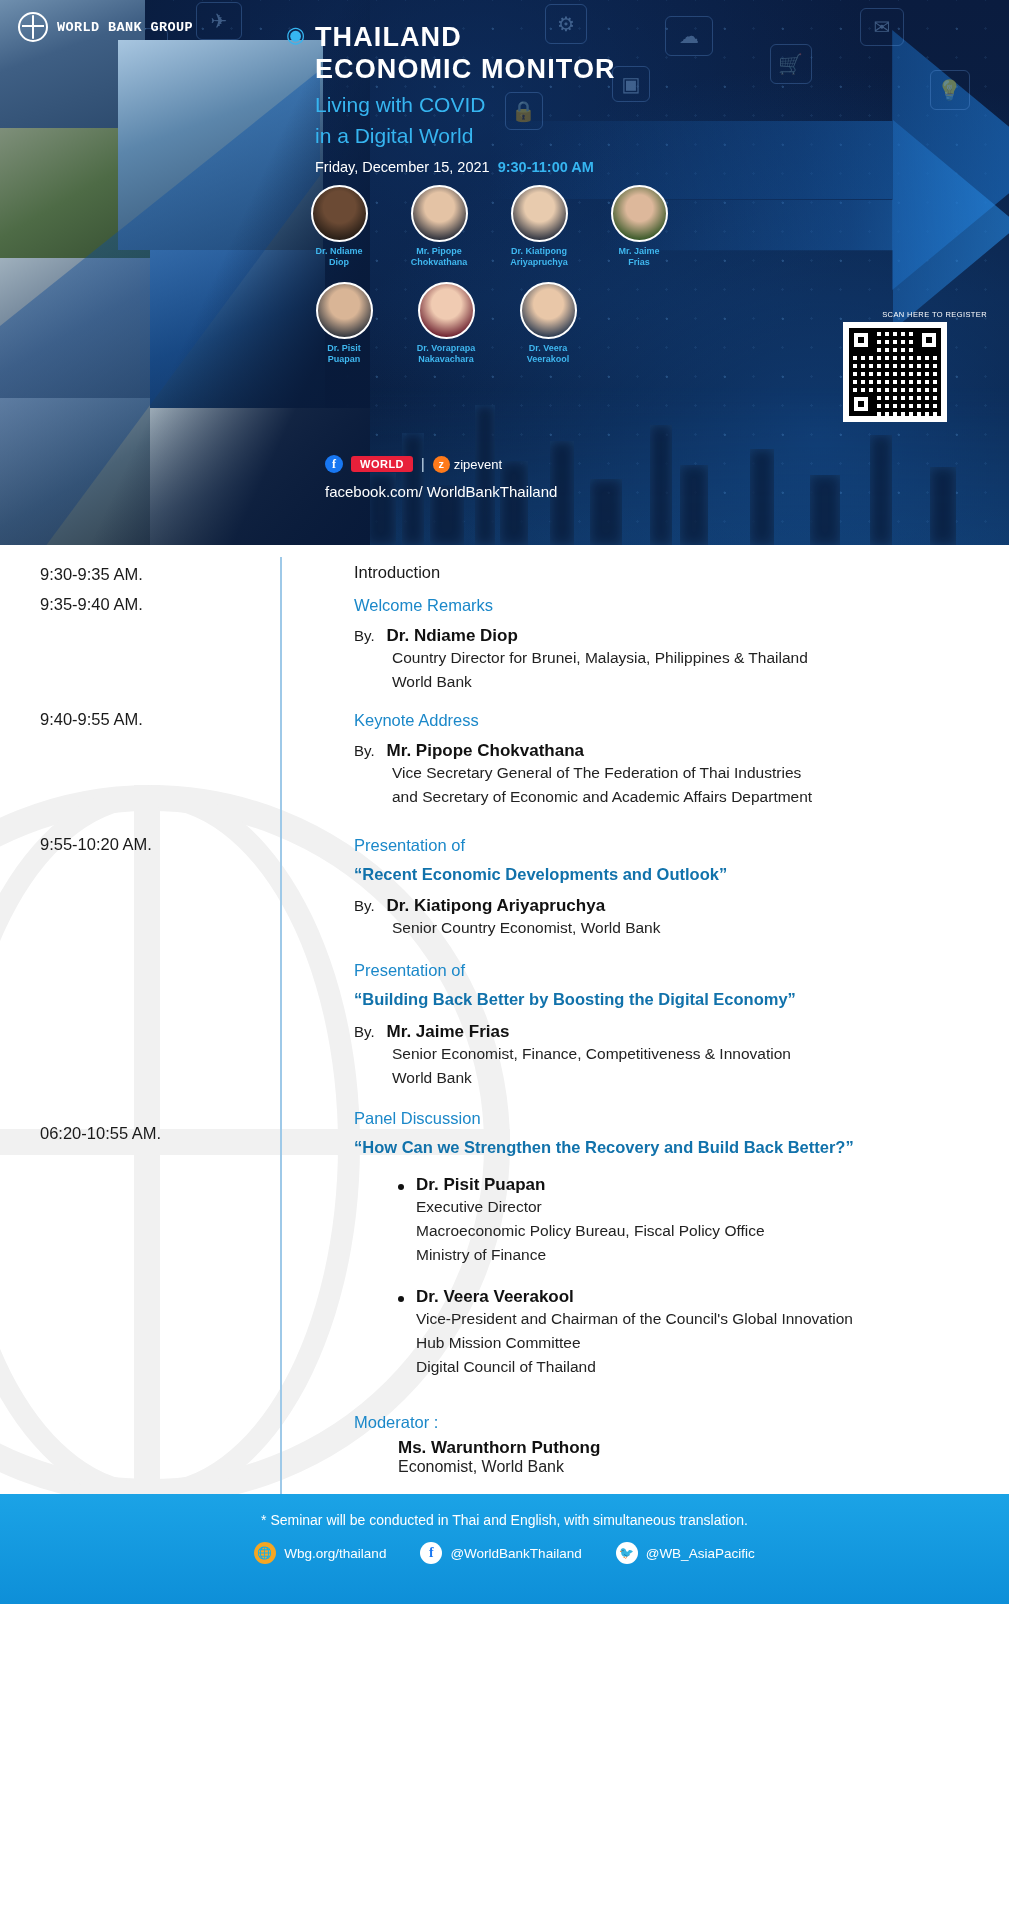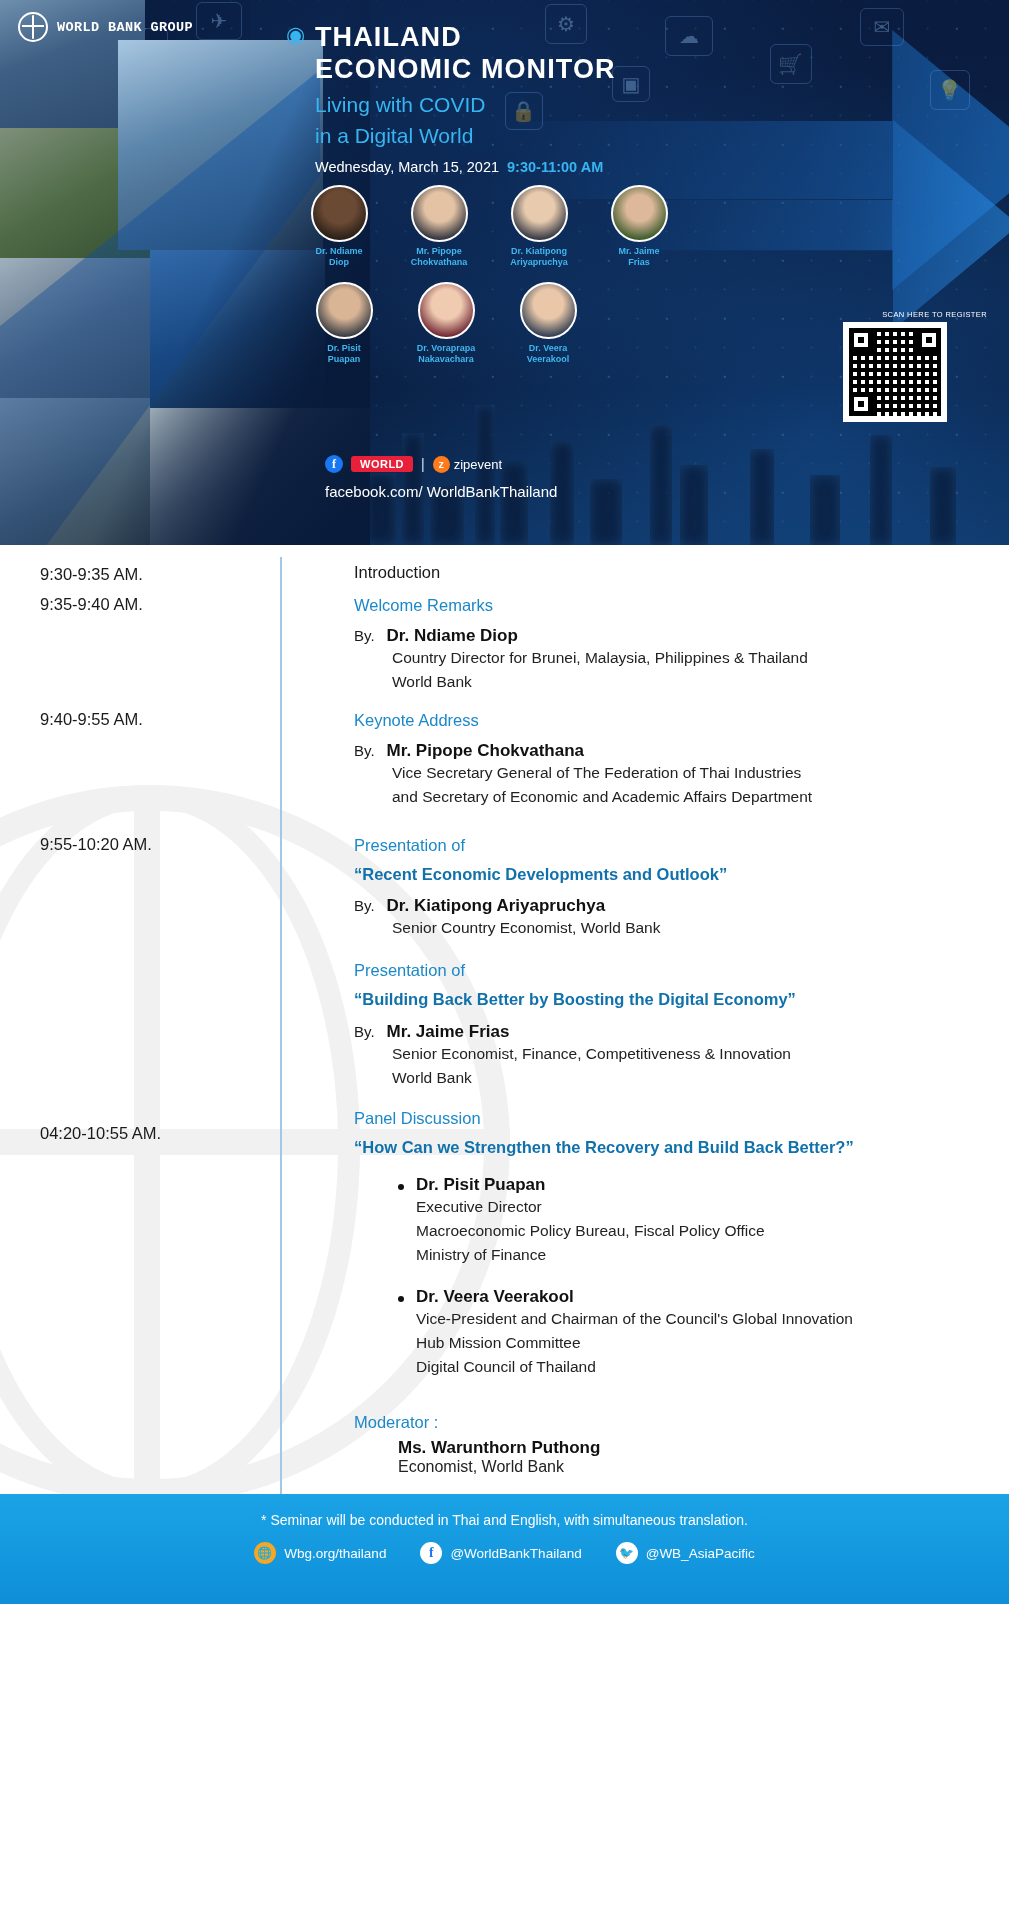--- a/index.html
+++ b/index.html
@@ -293,21 +293,21 @@
     </div>
 
     <div class="pin-icon">◉</div>
 
     <div class="title-block">
       <div class="title-main">THAILAND</div>
       <div class="title-main">ECONOMIC MONITOR</div>
       <div class="title-sub">Living with COVID</div>
       <div class="title-sub">in a Digital World</div>
       <div class="title-date">
-        <span>Wednesday, March 15, 2021</span><span class="time">9:30-11:00 AM</span>
+        <span>Friday, December 15, 2021</span><span class="time">9:30-11:00 AM</span>
       </div>
     </div>
 
     <div class="speakers">
       <div class="srow">
         <div class="spk">
           <div class="face f1"></div>
           <div class="nm" style="white-space:pre-line">Dr. Ndiame
 Diop</div>
         </div>
@@ -436,21 +436,21 @@
           <div class="byline" style="margin-top:10px;">
             <span class="by">By.</span>
             <span class="nmbold">Mr. Jaime Frias</span>
           </div>
           <div class="desc indent">Senior Economist, Finance, Competitiveness &amp; Innovation</div>
           <div class="desc indent">World Bank</div>
         </div>
       </div>
 
       <div class="arow" style="margin-top:16px;">
-        <div class="atime" style="padding-top:16px;">04:20-10:55 AM.</div>
+        <div class="atime" style="padding-top:16px;">06:20-10:55 AM.</div>
         <div class="acontent">
           <div class="blue">Panel Discussion</div>
           <div class="blue-b" style="margin-top:4px;">“How Can we Strengthen the Recovery and Build Back Better?”</div>
 
           <div style="margin-left:44px; margin-top:16px;">
             <div class="bullet-item">
               <div class="bullet-name">Dr. Pisit Puapan</div>
               <div class="bullet-desc">Executive Director</div>
               <div class="bullet-desc">Macroeconomic Policy Bureau, Fiscal Policy Office</div>
               <div class="bullet-desc">Ministry of Finance</div>

